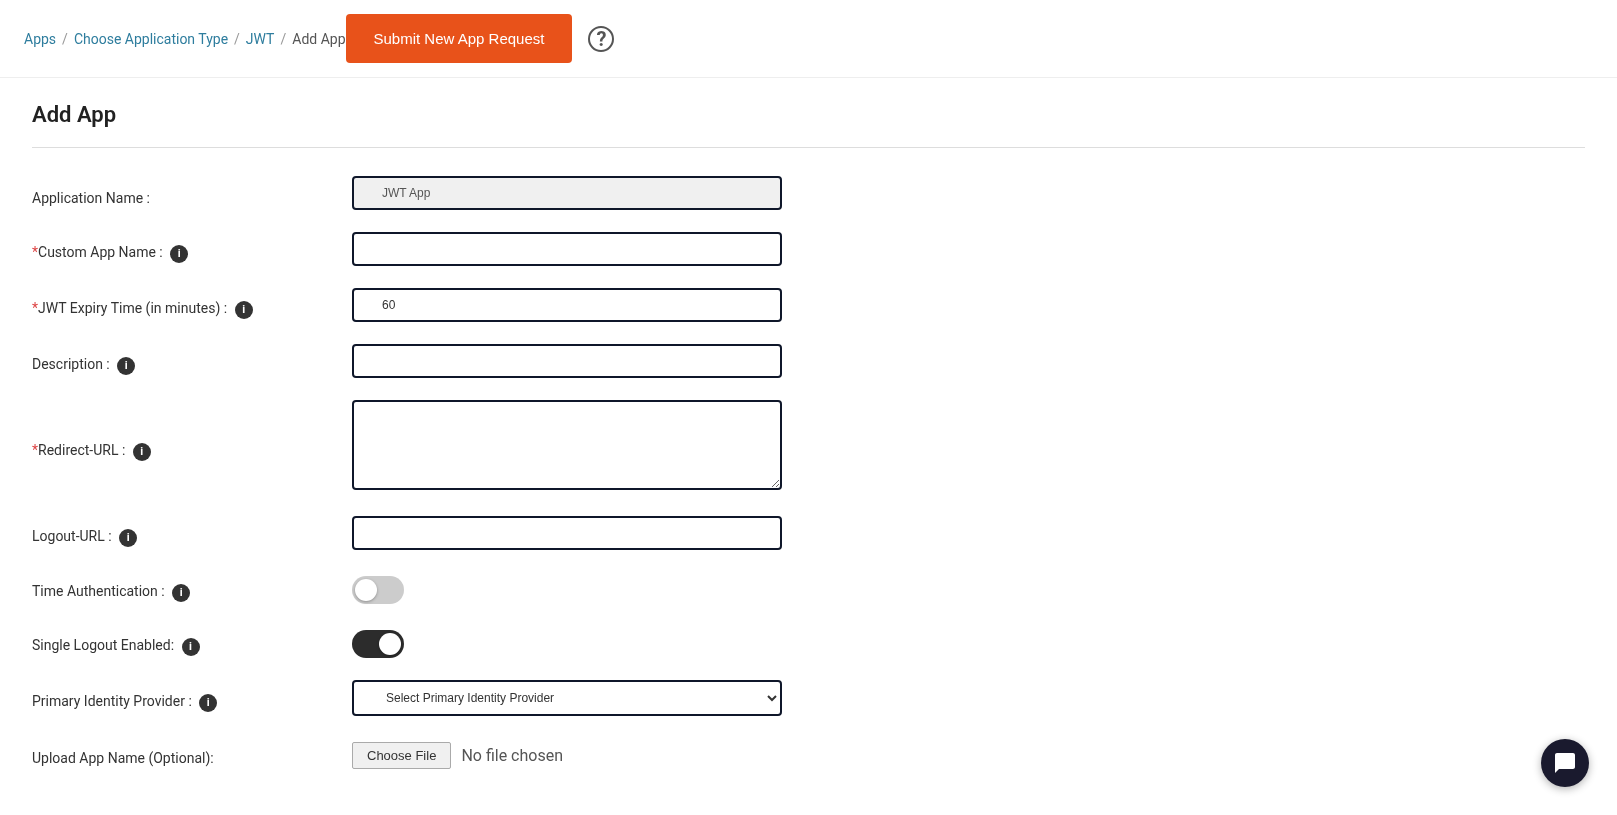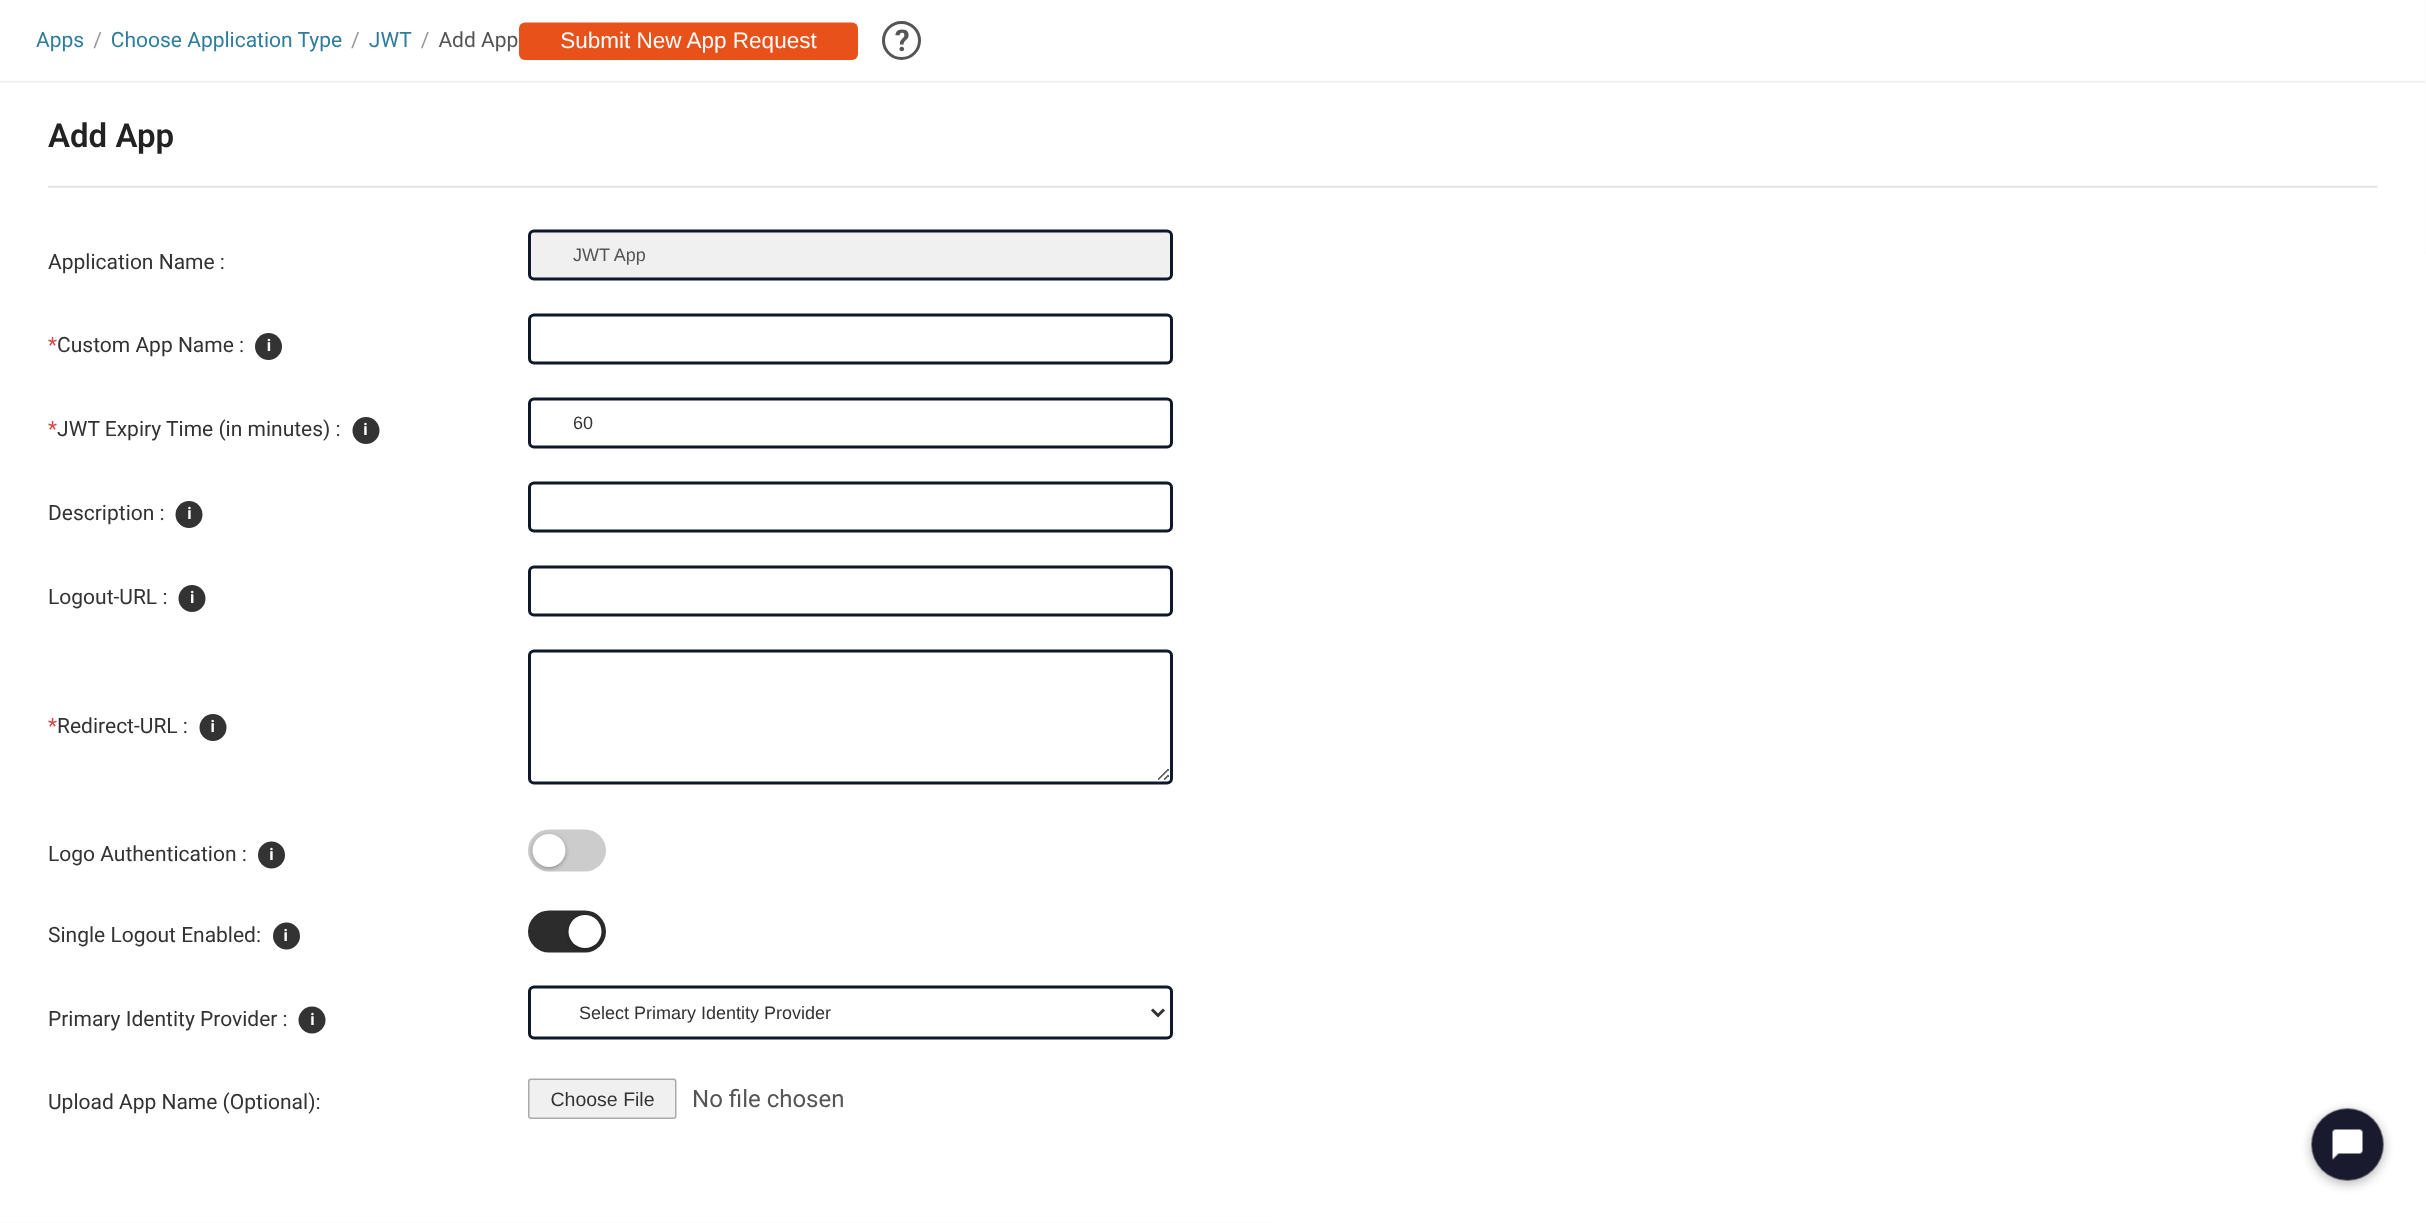--- a/index.html
+++ b/index.html
@@ -36,21 +36,21 @@
     .breadcrumb .sep {
       color: #999;
     }
     .breadcrumb .current {
       color: #555;
     }
     .submit-btn {
       background: #e8521a;
       color: #fff;
       border: none;
-      padding: 4px 28px;
+      padding: 16px 28px;
       border-radius: 4px;
       font-size: 15px;
       font-weight: 500;
       cursor: pointer;
       white-space: nowrap;
     }
     .help-icon {
       position: absolute;
       right: 24px;
       top: 18px;
@@ -268,41 +268,41 @@
           <span>Description :</span>
           <span class="info-icon">i</span>
         </div>
         <div class="form-control-wrap">
           <input type="text" style="">
         </div>
       </div>
 
       <div class="form-row">
         <div class="form-label">
+          <span class="required">*</span><span>Redirect-URL :</span>
+          <span class="info-icon">i</span>
+        </div>
+        <div class="form-control-wrap">
+          <textarea style=""></textarea>
+        </div>
+      </div>
+
+      <div class="form-row">
+        <div class="form-label">
           <span>Logout-URL :</span>
           <span class="info-icon">i</span>
         </div>
         <div class="form-control-wrap">
           <input type="text" style="">
         </div>
       </div>
 
       <div class="form-row">
         <div class="form-label">
-          <span class="required">*</span><span>Redirect-URL :</span>
-          <span class="info-icon">i</span>
-        </div>
-        <div class="form-control-wrap">
-          <textarea style=""></textarea>
-        </div>
-      </div>
-
-      <div class="form-row">
-        <div class="form-label">
-          <span>Logo Authentication :</span>
+          <span>Time Authentication :</span>
           <span class="info-icon">i</span>
         </div>
         <div class="form-control-wrap toggle-wrap">
           <label class="toggle">
             <input type="checkbox" style="">
             <span class="slider slider-off"></span>
           </label>
         </div>
       </div>
 

